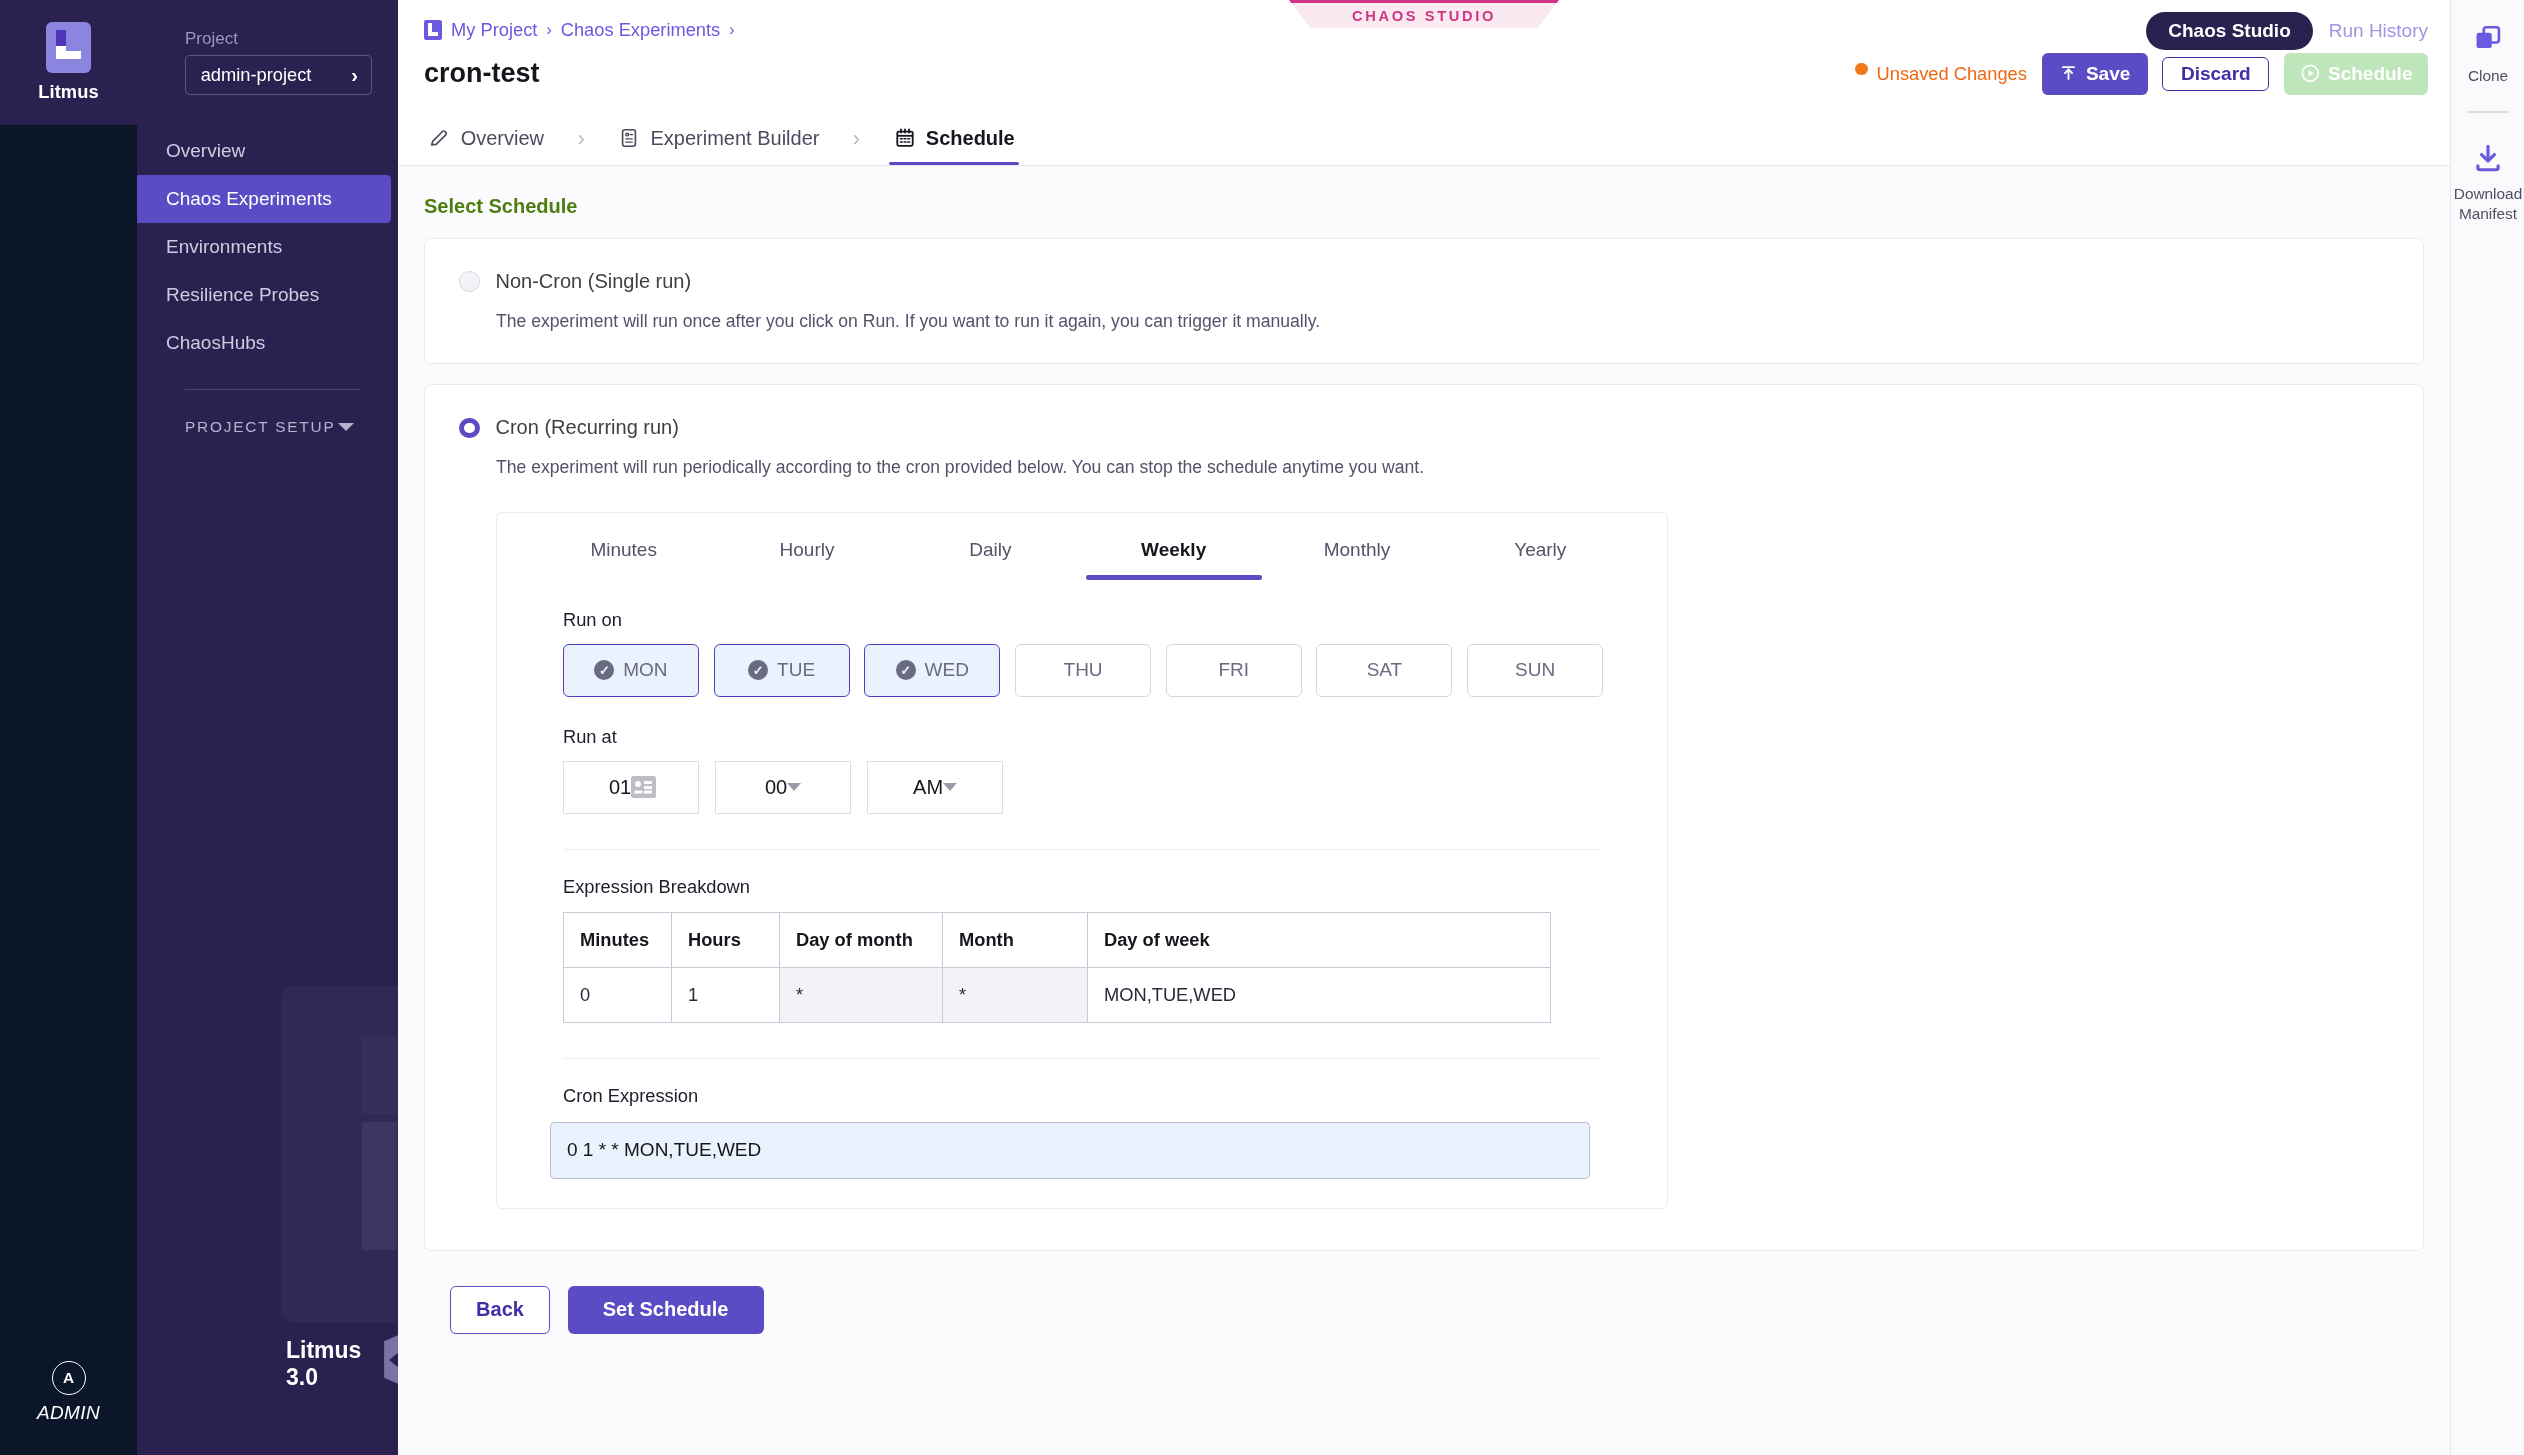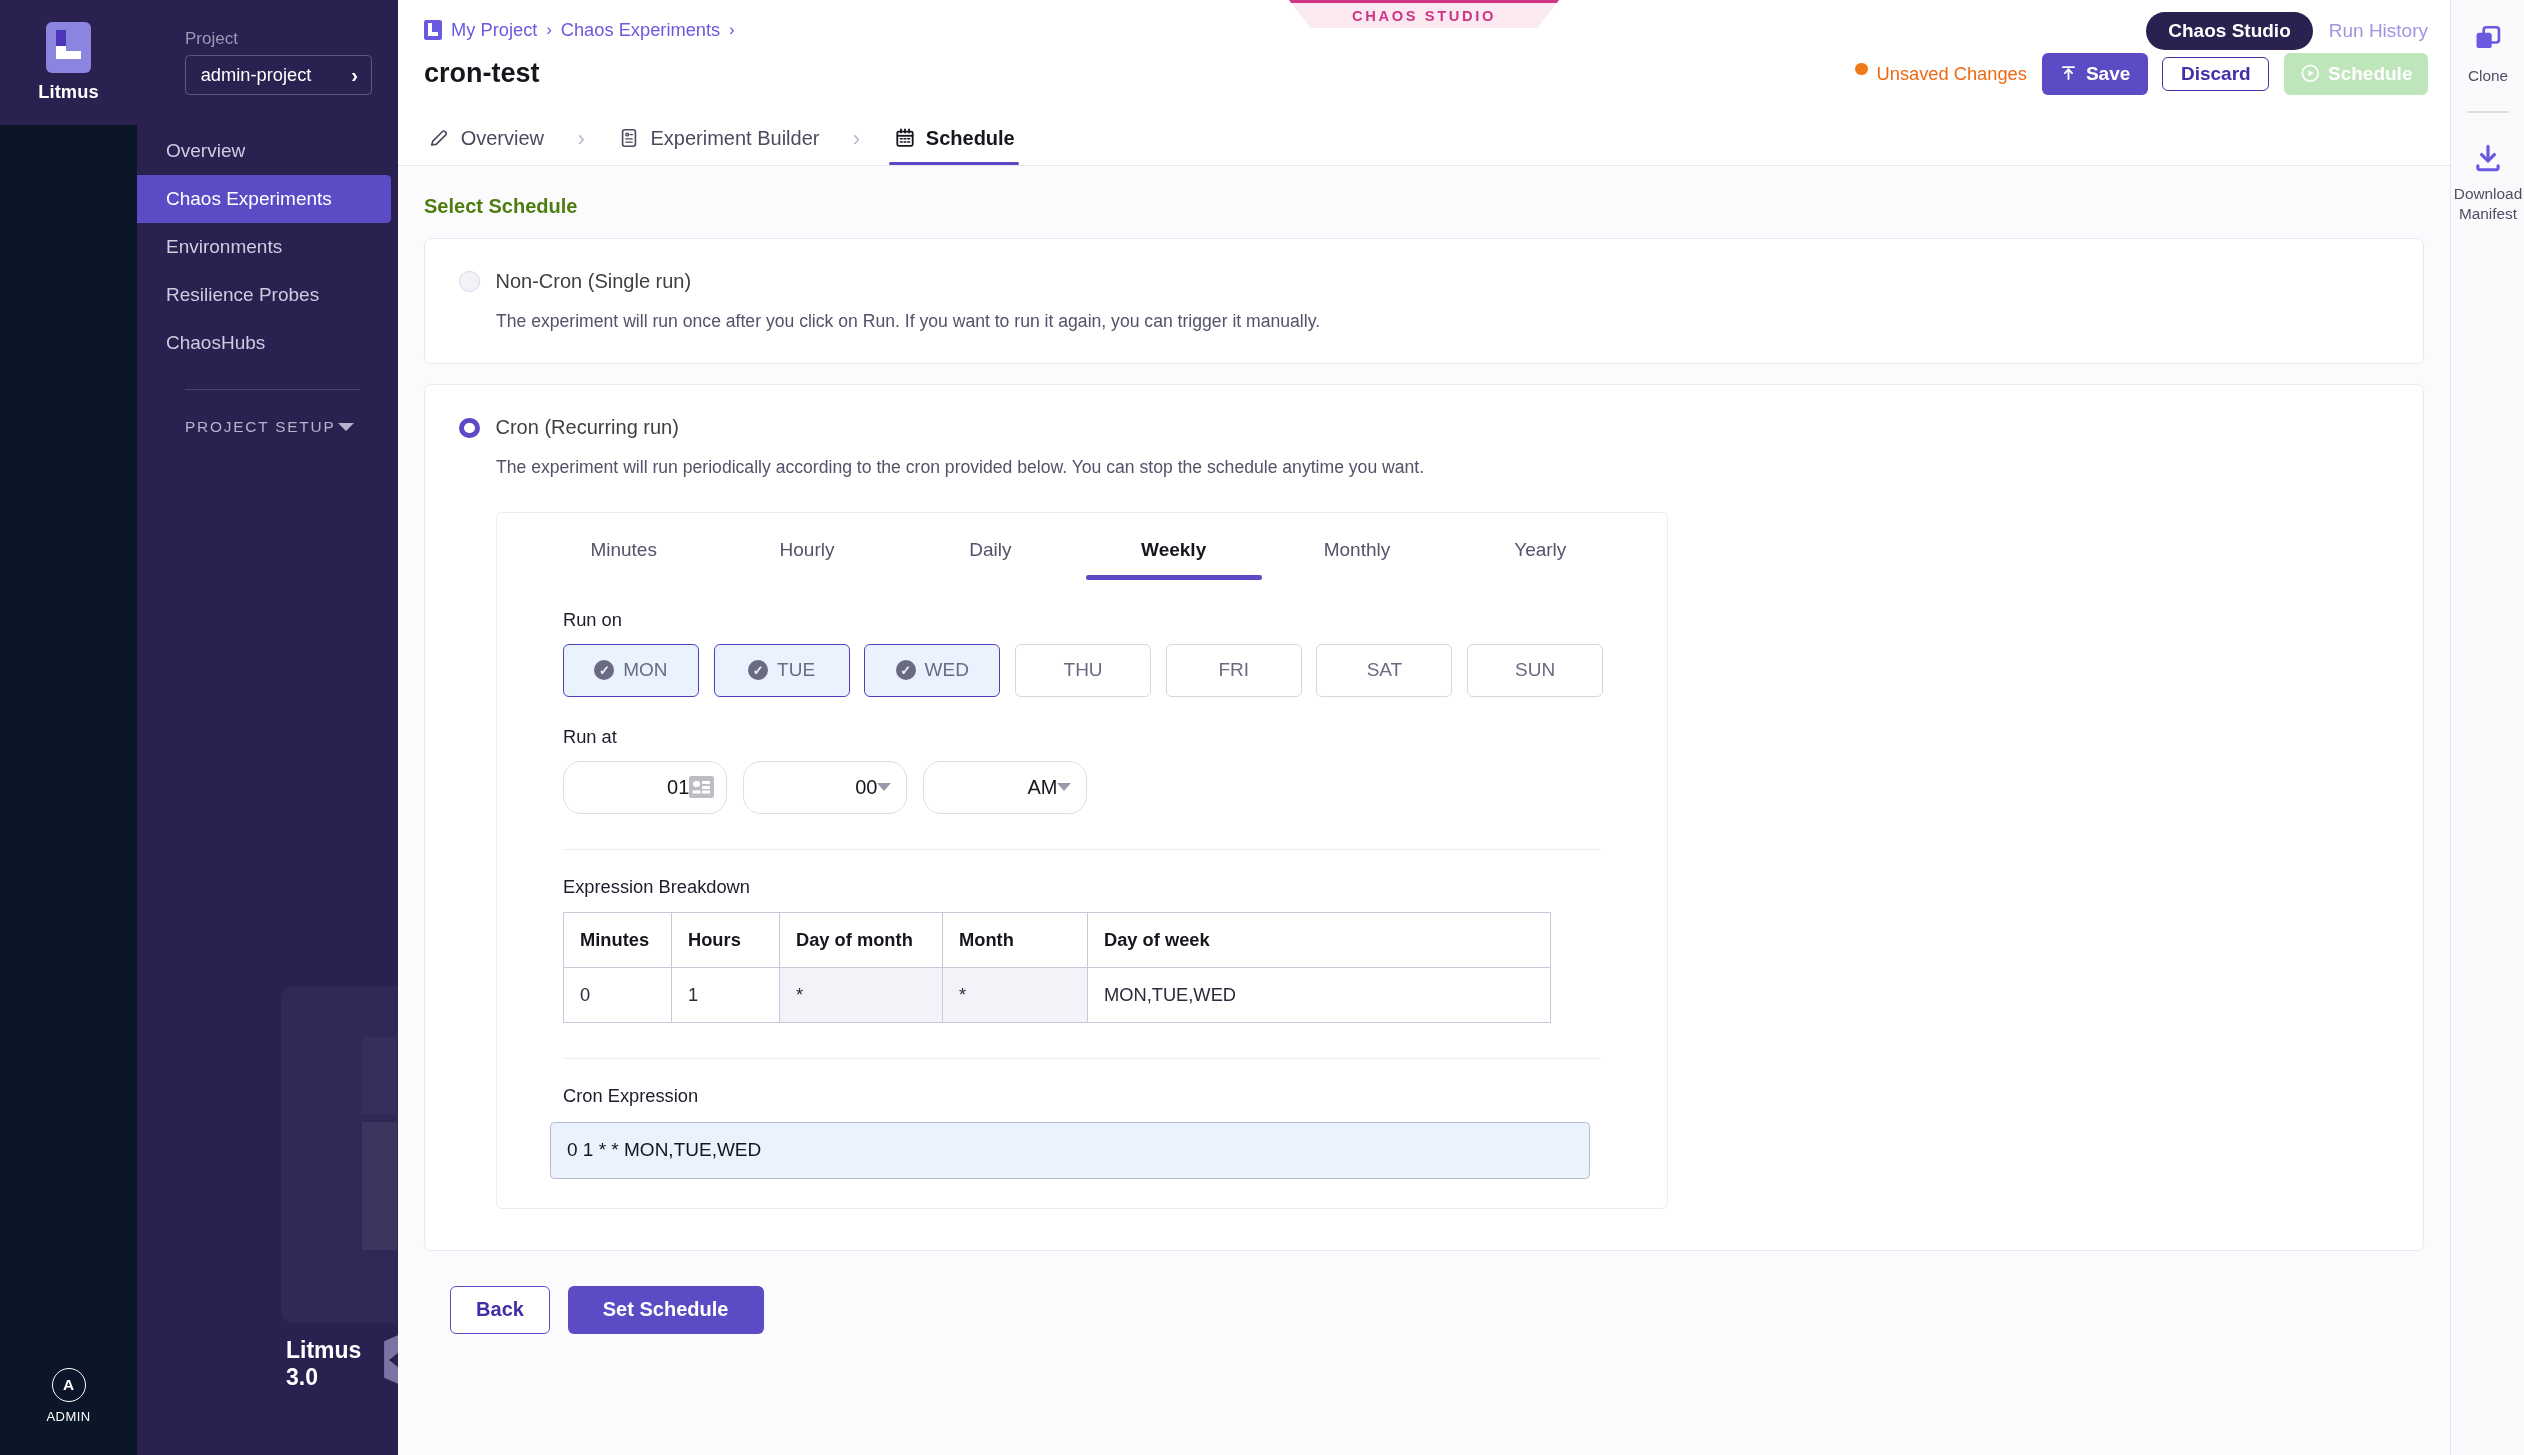--- a/index.html
+++ b/index.html
@@ -56,21 +56,21 @@
   .rail-bottom {
     position: absolute; bottom: 31px; left: 0; width: 137px;
     display: flex; flex-direction: column; align-items: center; gap: 6.6px;
   }
   .avatar-circle {
     width: 34px; height: 34px; border-radius: 50%;
     border: 1.8px solid #ffffff;
     color: #ffffff; font-size: 15.4px; font-weight: 600;
     display: flex; align-items: center; justify-content: center;
   }
-  .admin-label { color: #ffffff; font-size: 13px; letter-spacing: 0.4px; }
+  .admin-label { color: #ffffff; font-size: 19px; letter-spacing: 0.4px; font-style: italic; }
 
   
   .sidebar {
     width: 261px; flex: 0 0 261px; height: 1455px;
     background: #2a2150;
     position: relative;
     padding-top: 29px;
   }
   .side-project-label {
     color: #9d97b8; font-size: 17px; margin-left: 48px; margin-bottom: 6px;
@@ -294,23 +294,23 @@
   }
   .check-ico {
     width: 20px; height: 20px; border-radius: 50%;
     background: #6a6a82; color: #eaf2fd;
     display: flex; align-items: center; justify-content: center;
     font-size: 13px; font-weight: 700; flex: 0 0 auto;
   }
 
   .time-row { display: flex; gap: 16px; margin-left: 31px; }
   .time-input {
-    width: 164px; height: 53px;
-    border: 0.7px solid #dededf; border-radius: 18px; background: #fff;
-    display: flex; align-items: center; justify-content: flex-end;
+    width: 136px; height: 53px;
+    border: 0.7px solid #dededf; border-radius: 0; background: #fff;
+    display: flex; align-items: center; justify-content: center;
     padding: 0 11.7px 0 14.7px;
     font-size: 20px; color: #16161d;
   }
   .spin-ico {
     width: 25px; height: 22px; background: #bdbdc6; border-radius: 2.2px;
     position: relative; flex: 0 0 auto;
   }
   .spin-ico::before {
     content:""; position:absolute; left:3.7px; top:4.4px; width:6.6px; height:6.6px;
     background:#fff; border-radius:50%;

